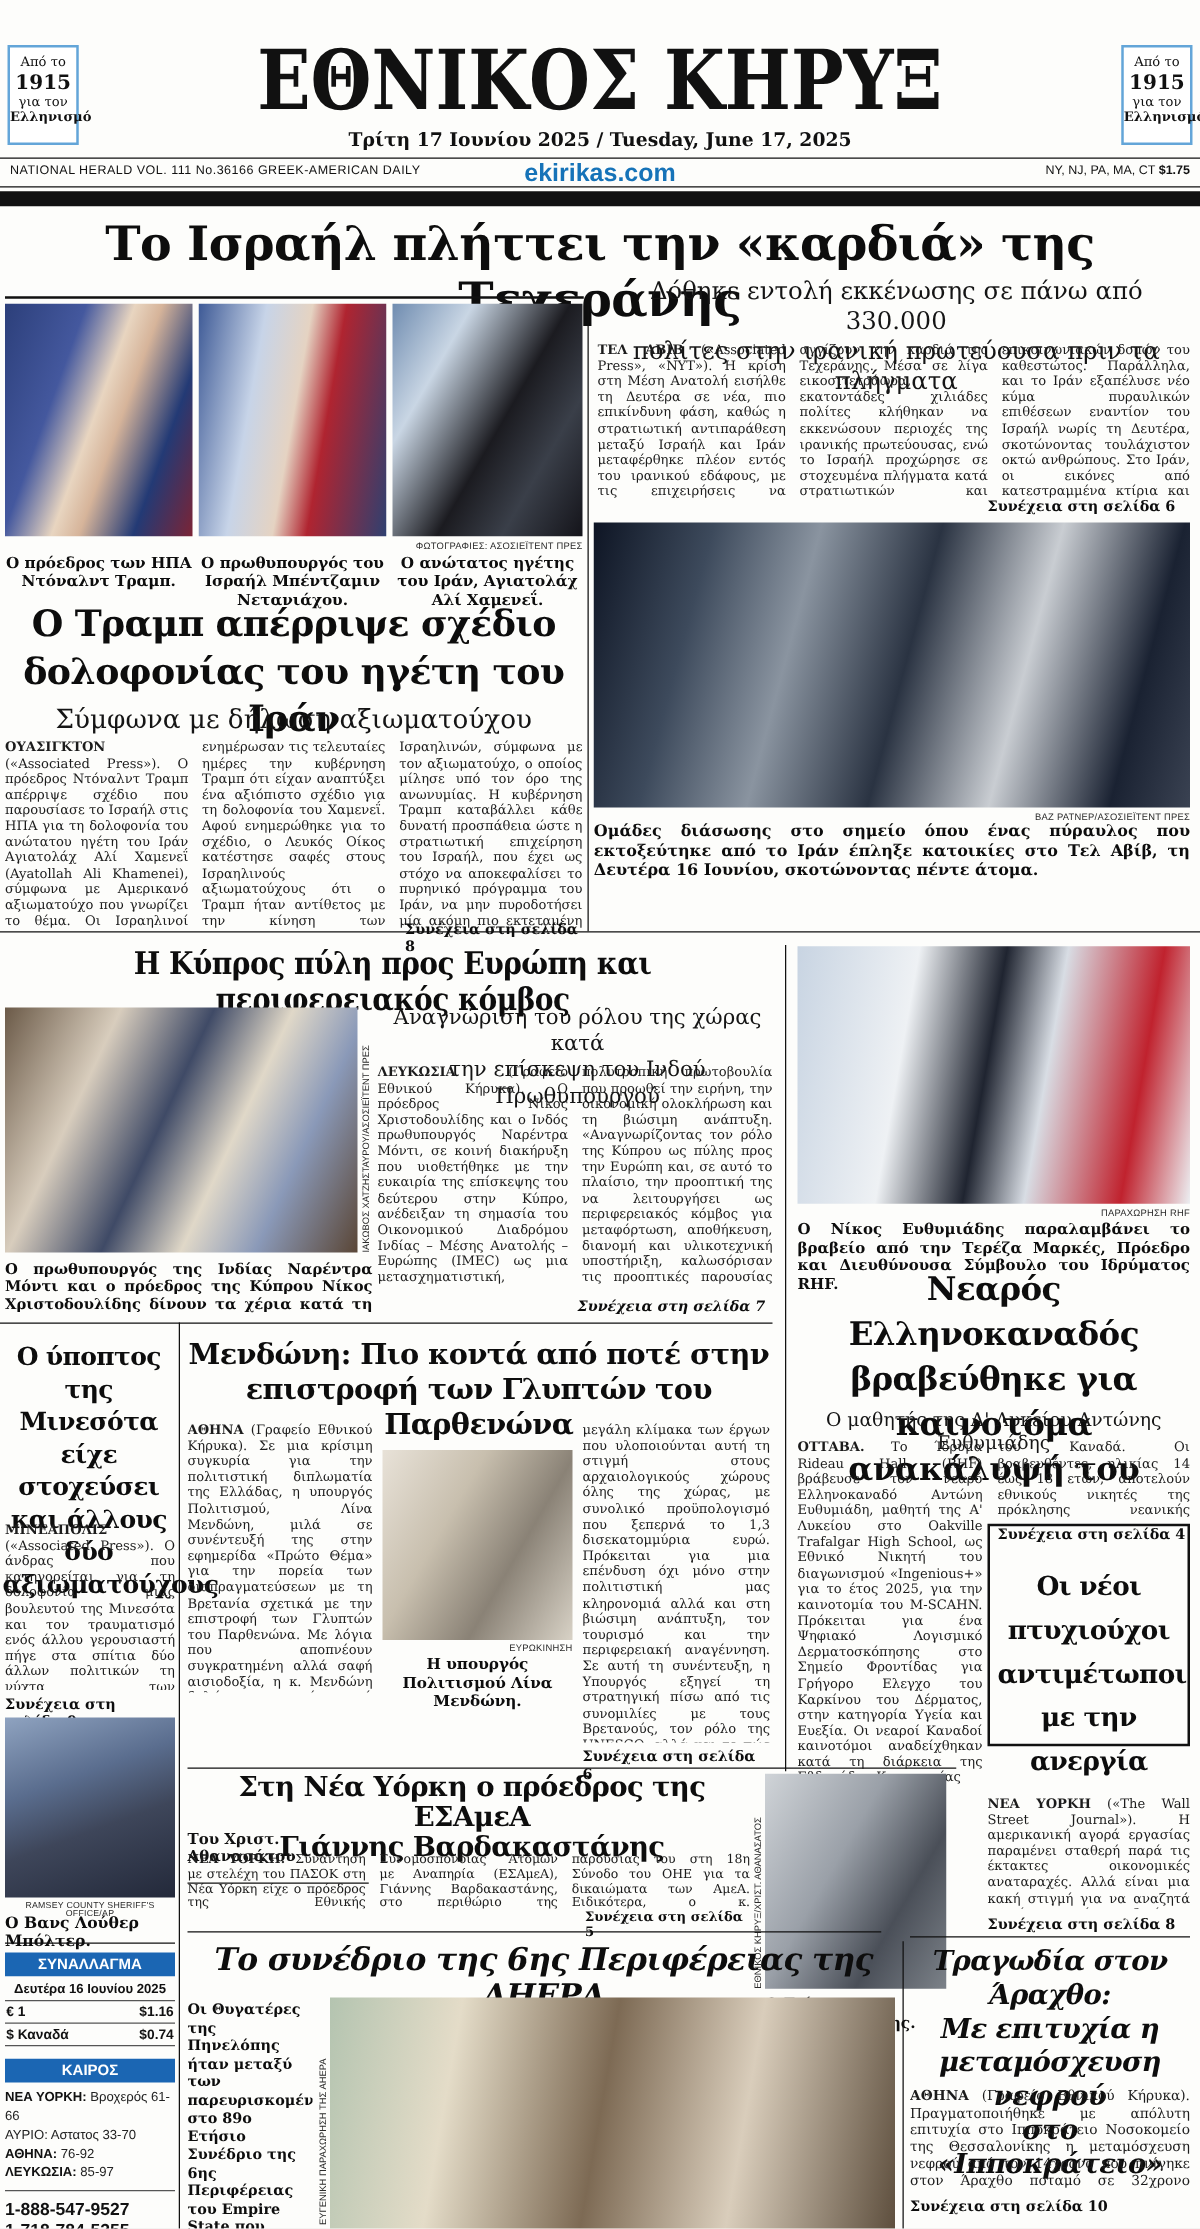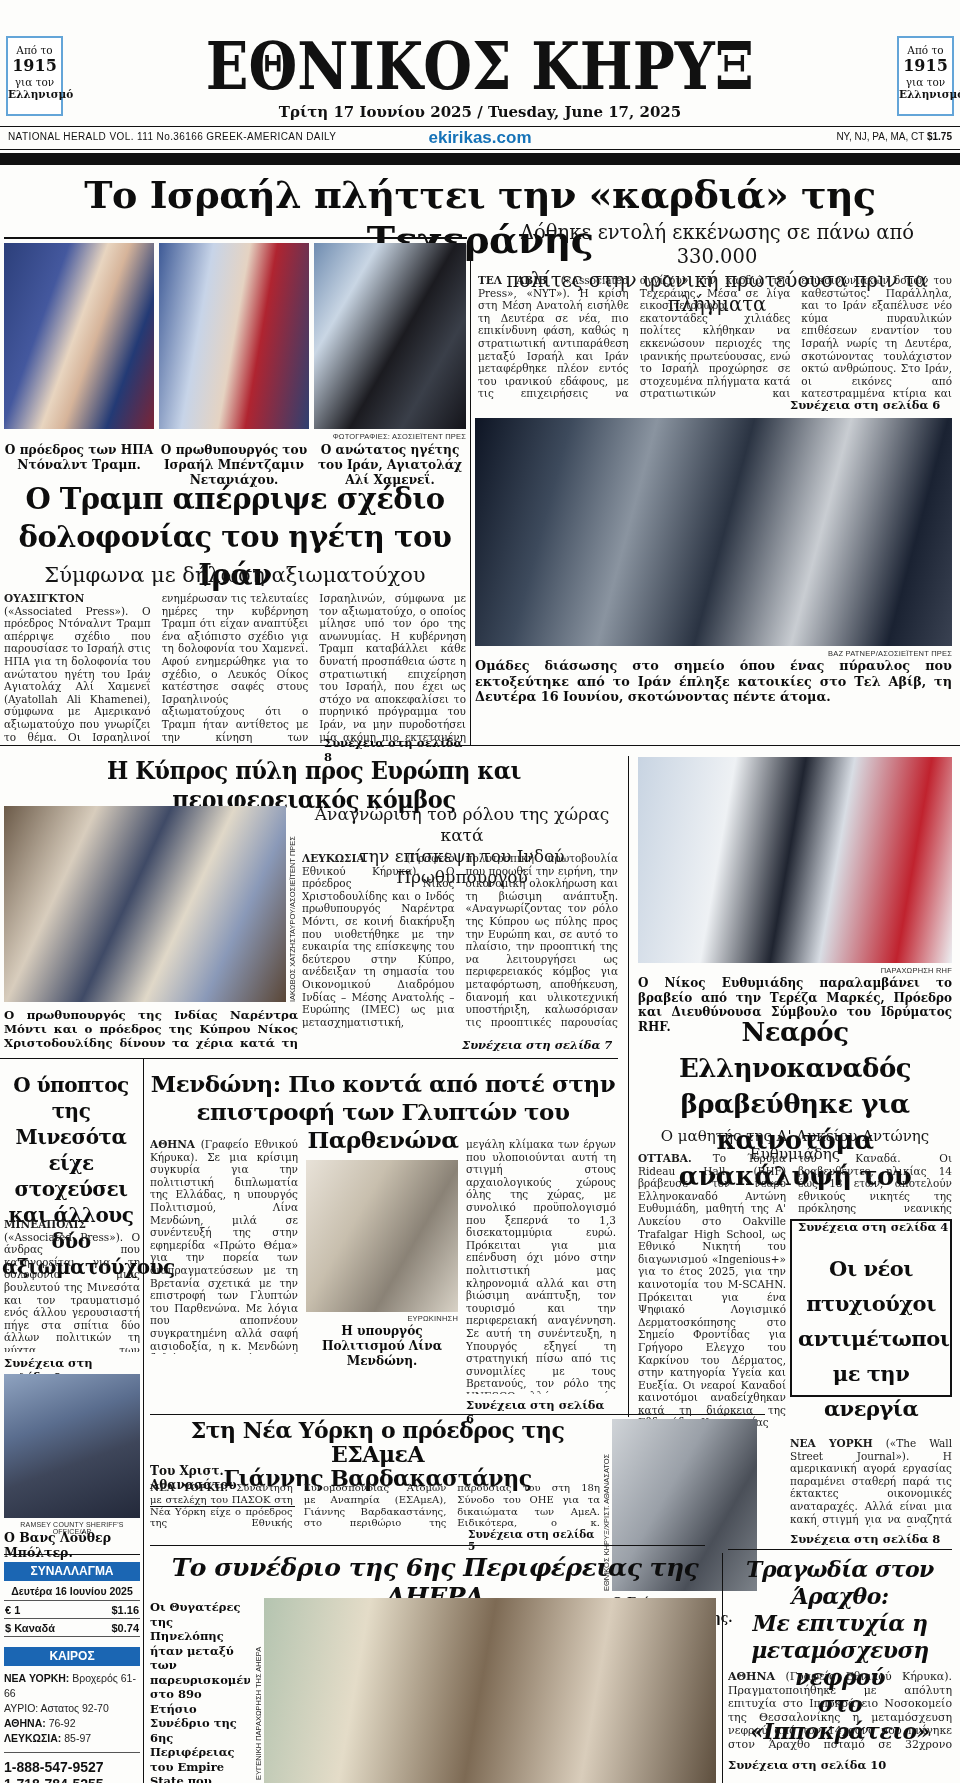--- a/index.html
+++ b/index.html
@@ -51,21 +51,21 @@
     <div class="s1">Από το</div>
     <div class="yr">1915</div>
     <div class="s1">για τον</div>
     <div class="s3">Ελληνισμό</div>
   </div>
   <div class="abs center" style="left:0;top:26px;width:960px;font-size:56px;font-weight:bold;letter-spacing:0;transform:scaleY(1.18);transform-origin:top center;">ΕΘΝΙΚΟΣ ΚΗΡΥΞ</div>
   <div class="abs center" style="left:0;top:103px;width:960px;font-size:15px;font-weight:bold;">Τρίτη 17 Ιουνίου 2025 / Tuesday, June 17, 2025</div>
 
   <div class="rule" style="left:0;top:126px;width:960px;height:1px;"></div>
   <div class="abs" style="left:8px;top:131px;font-family:'Liberation Sans',sans-serif;font-size:10px;letter-spacing:.4px;">NATIONAL HERALD VOL. 111   No.36166   GREEK-AMERICAN DAILY</div>
-  <div class="abs center" style="left:380px;top:128px;width:200px;font-family:'Liberation Sans',sans-serif;font-weight:bold;font-size:17px;color:#1673b8;">ekirikas.com</div>
+  <div class="abs center" style="left:380px;top:128px;width:200px;font-family:'Liberation Sans',sans-serif;font-weight:bold;font-size:20px;color:#1673b8;">ekirikas.com</div>
   <div class="abs right" style="right:8px;top:131px;font-family:'Liberation Sans',sans-serif;font-size:10px;">
     <span>NY, NJ, PA, MA, CT</span>
     <b>$1.75</b>
   </div>
   <div class="rule" style="left:0;top:149px;width:960px;height:1px;"></div>
   <div class="rule" style="left:0;top:153px;width:960px;height:12px;"></div>
 
   <div class="abs center hl" style="left:0;top:172px;width:960px;font-size:38px;">Το Ισραήλ πλήττει την «καρδιά» της Τεχεράνης</div>
 
   <div class="rule" style="left:4px;top:237px;width:463px;height:2px;"></div>
@@ -163,21 +163,21 @@
       <span>€ 1</span>
       <span>$1.16</span>
     </div>
     <div class="exrow">
       <span>$ Καναδά</span>
       <span>$0.74</span>
     </div>
     <div class="bluebar" style="margin-top:10px;">ΚΑΙΡΟΣ</div>
     <div style="padding-top:5px;">
       <div class="wline"><b>ΝΕΑ ΥΟΡΚΗ:</b> <span>Βροχερός 61-66</span></div>
-      <div class="wline"><span>ΑΥΡΙΟ:</span> <span>Αστατος 92-70</span></div>
+      <div class="wline"><span>ΑΥΡΙΟ:</span> <span>Αστατος 33-70</span></div>
       <div class="wline"><b>ΑΘΗΝΑ:</b> <span>76-92</span></div>
       <div class="wline"><b>ΛΕΥΚΩΣΙΑ:</b> <span>85-97</span></div>
     </div>
     <div style="border-top:1px solid #555;margin-top:6px;padding-top:6px;">
       <div class="phone">1-888-547-9527</div>
       <div class="phone">1-718-784-5255</div>
     </div>
 
   </div>
 

